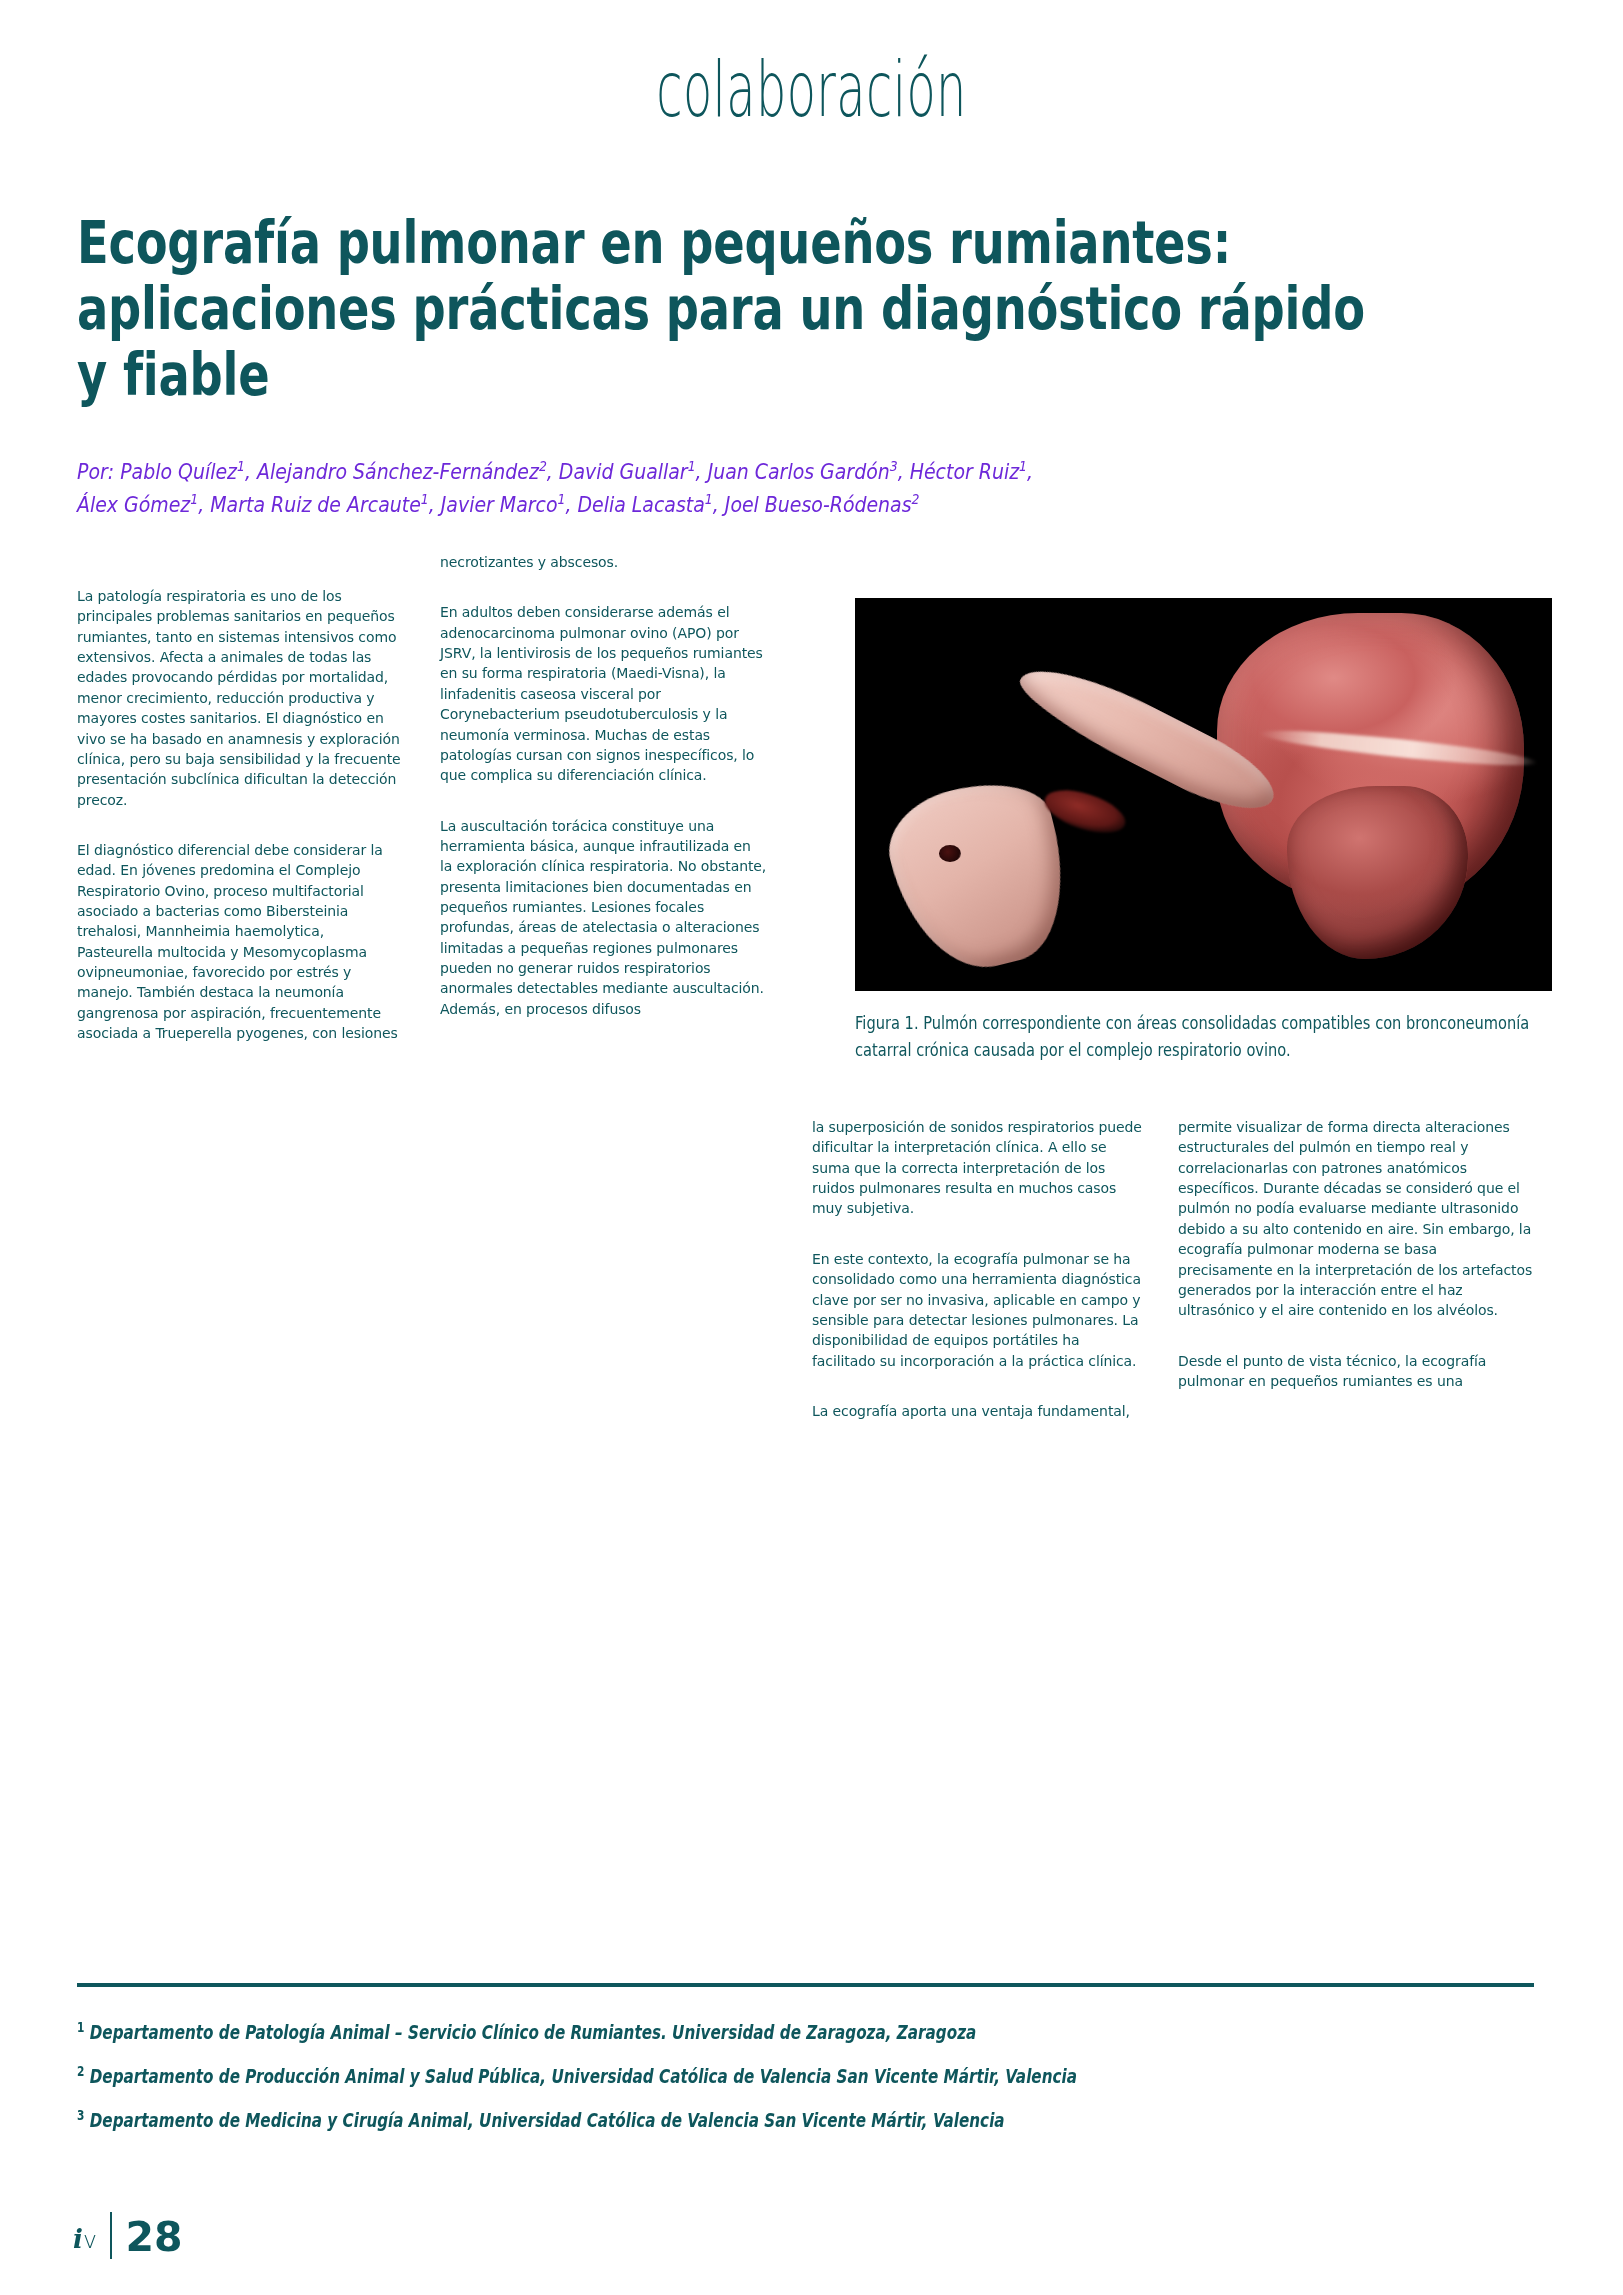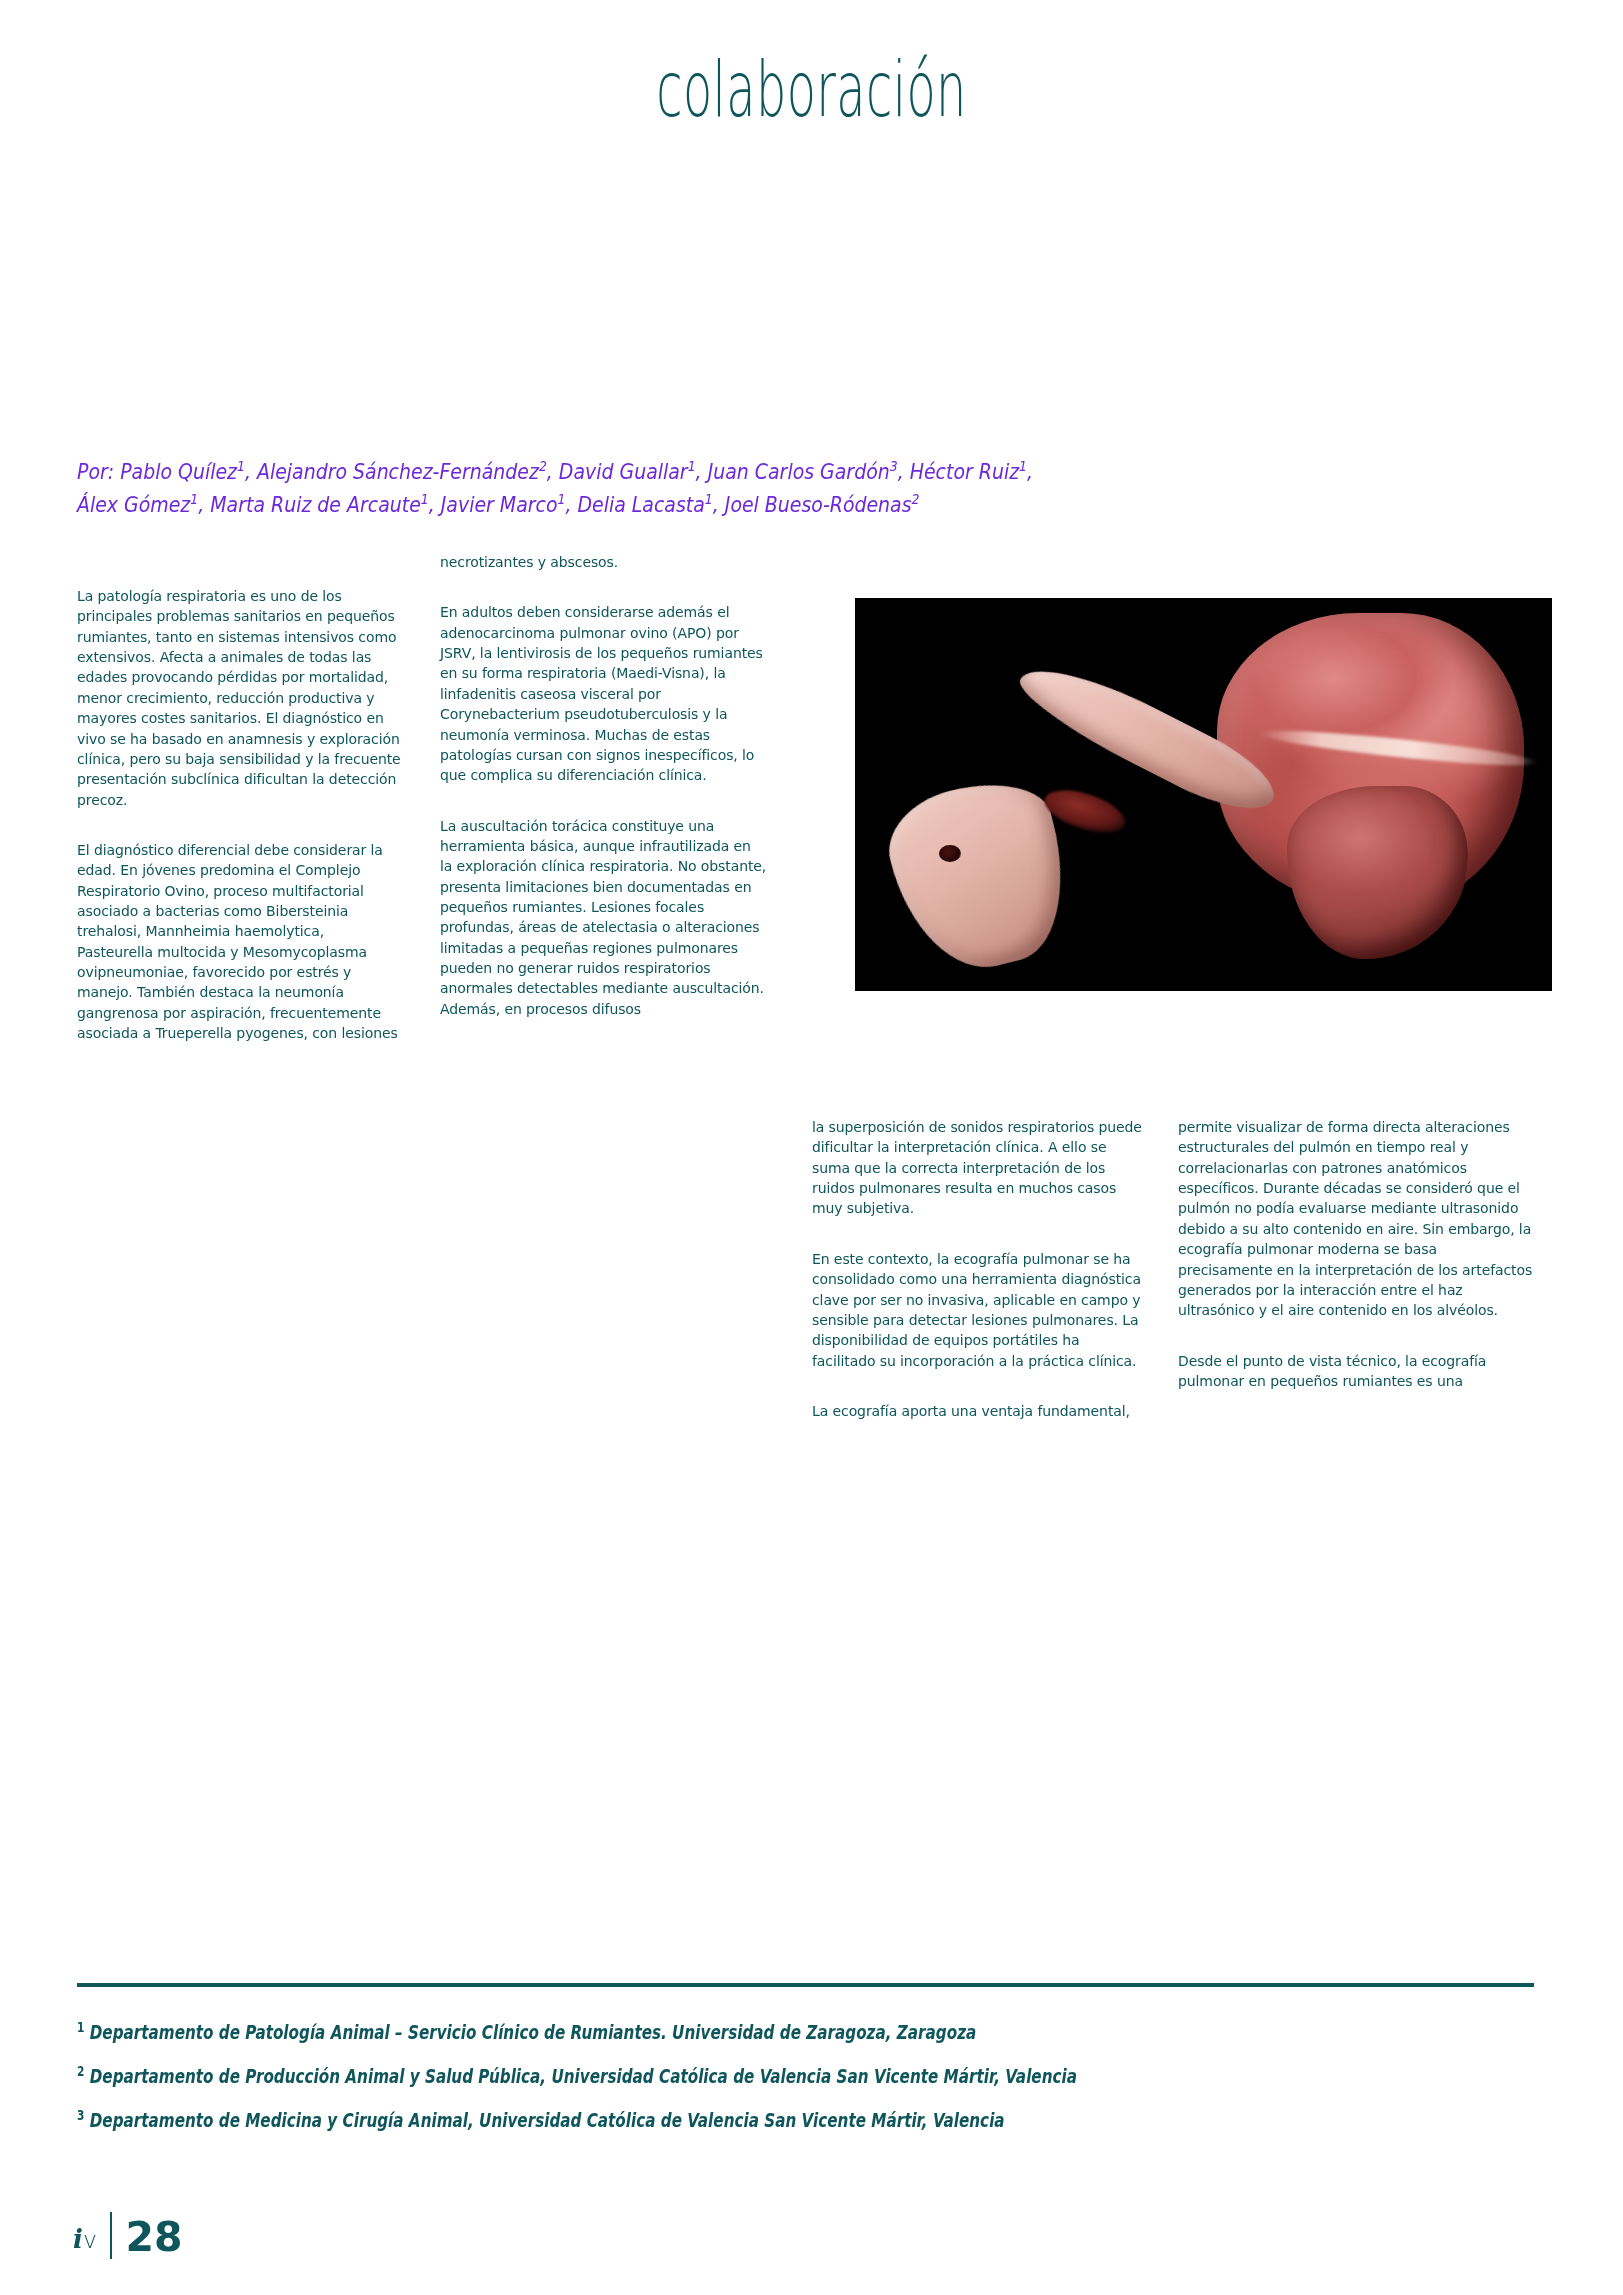--- a/index.html
+++ b/index.html
@@ -290,20 +290,25 @@
     top: 2px;
   }
 </style>
 </head>
 <body>
 
 <div class="page">
 
   <div class="kicker">colaboración</div>
 
+  <h1 class="title">
+    <span class="title-inner">Ecografía pulmonar en pequeños rumiantes:</span>
+    <span class="title-inner">aplicaciones prácticas para un diagnóstico rápido</span>
+    <span class="title-inner">y fiable</span>
+  </h1>
 
   <div class="byline">
     <span class="byline-inner">Por: Pablo Quílez<sup>1</sup>, Alejandro Sánchez-Fernández<sup>2</sup>, David Guallar<sup>1</sup>, Juan Carlos Gardón<sup>3</sup>, Héctor Ruiz<sup>1</sup>,</span>
     <span class="byline-inner">Álex Gómez<sup>1</sup>, Marta Ruiz de Arcaute<sup>1</sup>, Javier Marco<sup>1</sup>, Delia Lacasta<sup>1</sup>, Joel Bueso-Ródenas<sup>2</sup></span>
   </div>
 
   <div class="col" id="col1">
     <p>La patología respiratoria es uno de los principales problemas sanitarios en pequeños rumiantes, tanto en sistemas intensivos como extensivos. Afecta a animales de todas las edades provocando pérdidas por mortalidad, menor crecimiento, reducción productiva y mayores costes sanitarios. El diagnóstico en vivo se ha basado en anamnesis y exploración clínica, pero su baja sensibilidad y la frecuente presentación subclínica dificultan la detección precoz.</p>
     <p>El diagnóstico diferencial debe considerar la edad. En jóvenes predomina el Complejo Respiratorio Ovino, proceso multifactorial asociado a bacterias como Bibersteinia trehalosi, Mannheimia haemolytica, Pasteurella multocida y Mesomycoplasma ovipneumoniae, favorecido por estrés y manejo. También destaca la neumonía gangrenosa por aspiración, frecuentemente asociada a Trueperella pyogenes, con lesiones</p>
   </div>
@@ -317,20 +322,23 @@
   <figure class="figure">
     <div class="figure-photo">
       <div class="lung-main"></div>
       <div class="lung-lobe-low"></div>
       <div class="lung-fissure"></div>
       <div class="trachea"></div>
       <div class="trachea-2"></div>
       <div class="hilum"></div>
       <div class="vessel-dot"></div>
     </div>
+    <figcaption class="figure-caption">
+      <span class="caption-inner">Figura 1. Pulmón correspondiente con áreas consolidadas compatibles con bronconeumonía catarral crónica causada por el complejo respiratorio ovino.</span>
+    </figcaption>
   </figure>
 
   <div class="col" id="col3">
     <p>la superposición de sonidos respiratorios puede dificultar la interpretación clínica. A ello se suma que la correcta interpretación de los ruidos pulmonares resulta en muchos casos muy subjetiva.</p>
     <p>En este contexto, la ecografía pulmonar se ha consolidado como una herramienta diagnóstica clave por ser no invasiva, aplicable en campo y sensible para detectar lesiones pulmonares. La disponibilidad de equipos portátiles ha facilitado su incorporación a la práctica clínica.</p>
     <p>La ecografía aporta una ventaja fundamental,</p>
   </div>
 
   <div class="col" id="col4">
     <p>permite visualizar de forma directa alteraciones estructurales del pulmón en tiempo real y correlacionarlas con patrones anatómicos específicos. Durante décadas se consideró que el pulmón no podía evaluarse mediante ultrasonido debido a su alto contenido en aire. Sin embargo, la ecografía pulmonar moderna se basa precisamente en la interpretación de los artefactos generados por la interacción entre el haz ultrasónico y el aire contenido en los alvéolos.</p>

